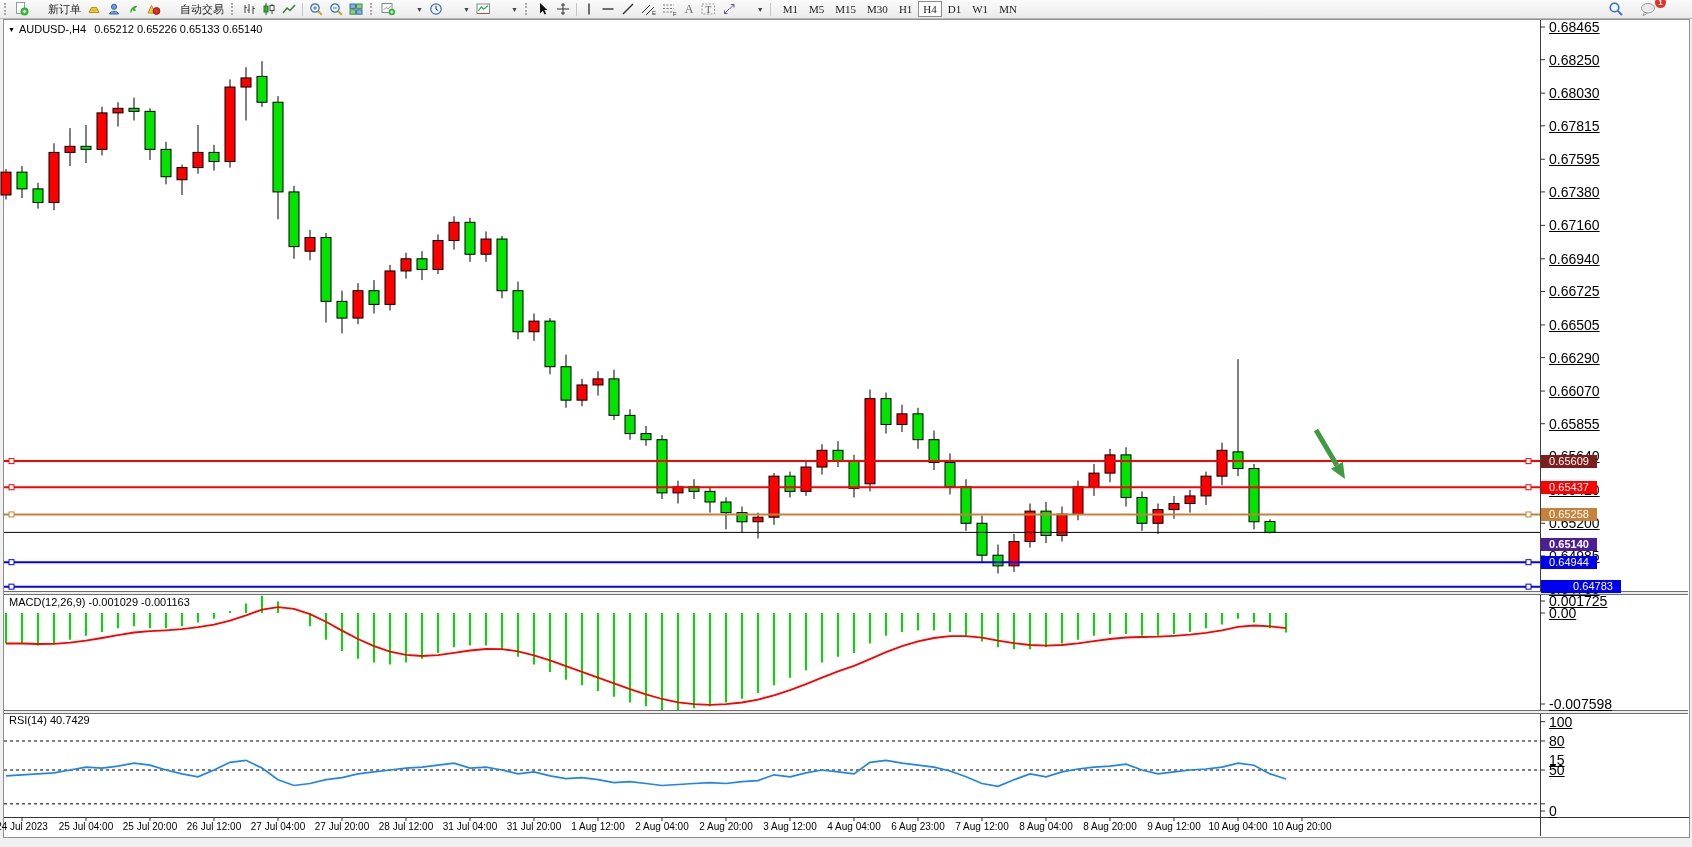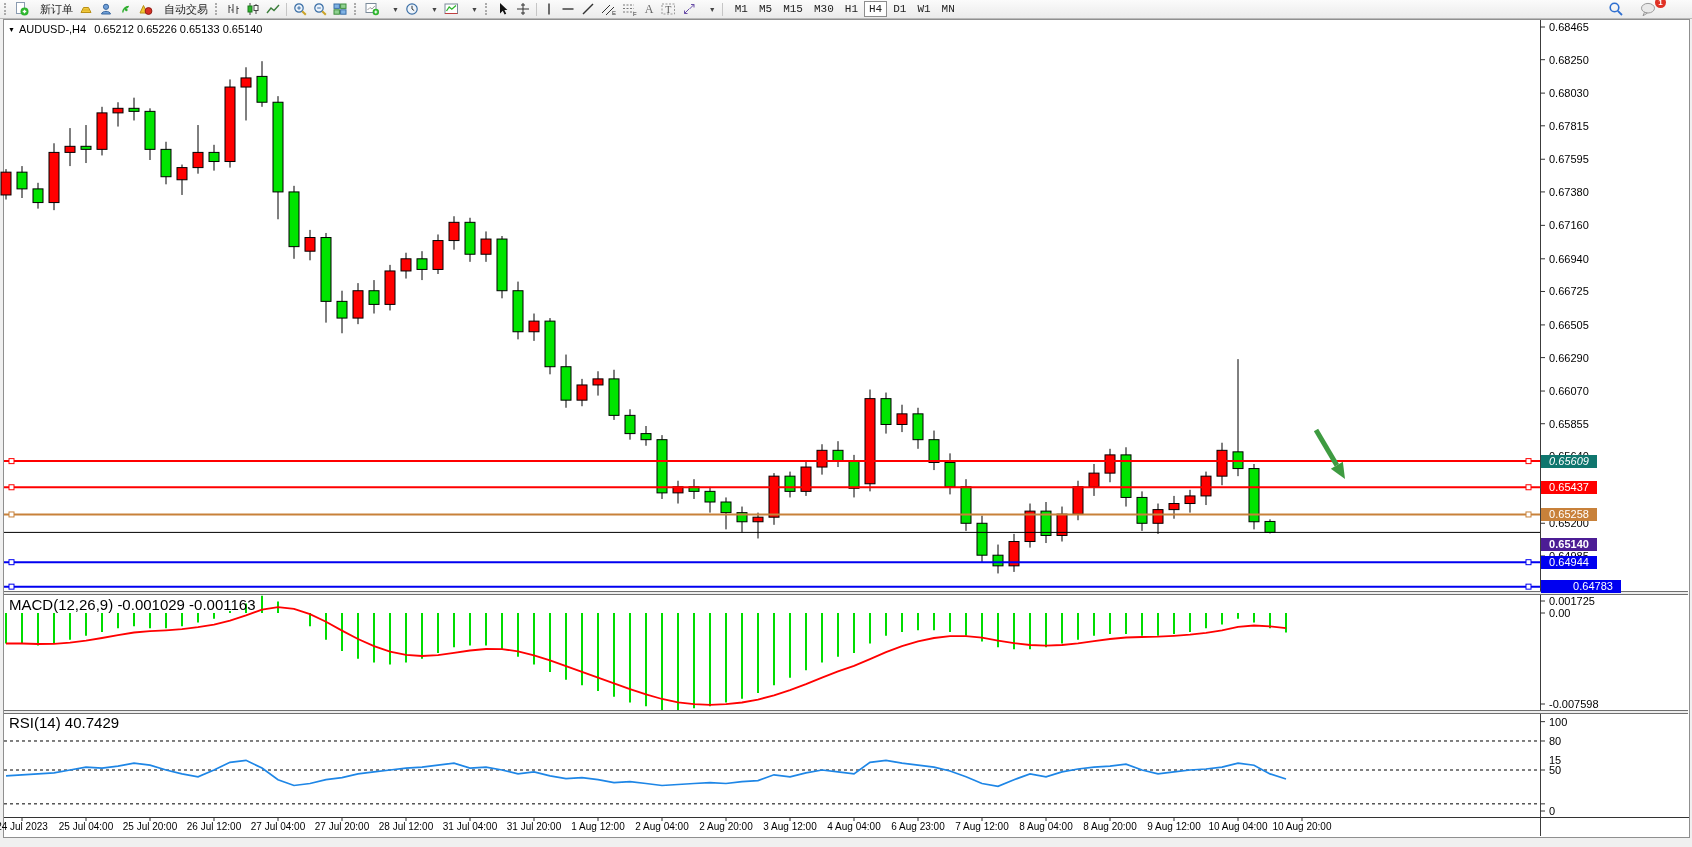--- a/index.html
+++ b/index.html
@@ -1,45 +1,45 @@
 <!DOCTYPE html>
 <html><head>
 <meta charset="utf-8">
 <style>
   html,body{margin:0;padding:0;background:#d8d8d8;}
   #app{position:relative;width:1692px;height:847px;background:#f0f0f0;overflow:hidden;
        font-family:"Liberation Sans",sans-serif;-webkit-font-smoothing:antialiased;}
   
   .toolbar{position:absolute;left:0;top:0;width:1692px;height:18px;display:flex;align-items:center;
            background:linear-gradient(#fbfbfb,#ebebeb);border-bottom:1px solid #b9b9b9;font-size:11px;color:#222;}
-  .tb-btn{height:16px;display:flex;align-items:center;gap:11px;padding:0 3px;background:none;border:0;
+  .tb-btn{height:16px;display:flex;align-items:center;gap:19px;padding:0 3px;background:none;border:0;
           font-family:"Liberation Sans",sans-serif;font-size:11px;color:#222;cursor:default;}
   .tb-sep{width:1px;height:13px;background:#c6c6c6;margin:0 3px;}
   .grip{width:3px;height:12px;border-left:2px dotted #ababab;margin:0 3px 0 4px;}
   .caret{font-size:7px;color:#444;margin-left:1px;}
   .tf-group{display:flex;align-items:center;gap:1px;margin-left:4px;}
   .tf-btn{min-width:20px;padding:1px 4px;text-align:right;font-size:11px;color:#222;background:none;
-          border:1px solid transparent;font-family:Liberation Mono, monospace;}
+          border:1px solid transparent;font-family:Liberation Serif, serif;}
   .tf-btn.active{background:#fff;border:1px solid #8d8d8d;}
   .tb-right{margin-left:auto;display:flex;align-items:center;gap:10px;margin-right:32px;}
   .badge{position:absolute;top:-4px;right:-6px;width:11px;height:11px;border-radius:50%;background:#e03226;
          color:#fff;font-size:8px;font-weight:bold;text-align:center;line-height:11px;}
   .bubble-wrap{position:relative;}
   
   .chartwin{position:absolute;left:3px;top:19px;width:1685px;height:817px;background:#fff;border:1px solid #8f8f8f;}
   #overlay{position:absolute;left:0;top:0;width:1692px;height:847px;pointer-events:none;z-index:3;}
   .axis-vline{position:absolute;left:1540px;top:20px;width:1px;height:816px;background:#3c3c3c;z-index:2;}
   .splitter{position:absolute;left:4px;width:1684px;height:2px;background:#ededed;
             border-top:1px solid #6f6f6f;border-bottom:1px solid #6f6f6f;z-index:4;}
   .timesep{position:absolute;left:4px;top:817px;width:1685px;height:1px;background:#333;z-index:4;}
   .chart-title{position:absolute;left:8px;top:23px;font-size:11px;color:#000;z-index:6;}
   .chart-title .tri{font-size:7px;vertical-align:1px;margin-right:4px;}
   .chart-title .ohlc{margin-left:8px;}
-  .pane-label{position:absolute;left:9px;font-size:15px;color:#000;z-index:6;}
-  .tick-label{position:absolute;left:1549px;height:12px;line-height:12px;font-size:11px;color:#000;z-index:5;white-space:nowrap;}
+  .pane-label{position:absolute;left:9px;font-size:11px;color:#000;z-index:6;}
+  .tick-label{position:absolute;left:1549px;height:12px;line-height:12px;font-size:14px;color:#000;z-index:5;white-space:nowrap;text-decoration:underline;}
   .price-tag{position:absolute;left:1541px;width:56px;height:13px;line-height:13px;text-align:center;
              font-size:11px;color:#fff;z-index:7;}
   .dlabel{position:absolute;top:821px;transform:translateX(-50%);font-size:10px;color:#000;white-space:nowrap;z-index:5;}
   .lyr{position:absolute;left:0;top:0;z-index:5;}
 </style>
 </head>
 <body>
 
 <div id="app">
 
@@ -614,21 +614,21 @@
       <div class="tick-label" style="left: 1549px; top: 595px;">0.001725</div>
       <div class="tick-label" style="left: 1549px; top: 607px;">0.00</div>
       <div class="tick-label" style="left: 1549px; top: 698px;">-0.007598</div>
       <div class="tick-label" style="left: 1549px; top: 715.65px;">100</div>
       <div class="tick-label" style="left: 1549px; top: 734.99px;">80</div>
       <div class="tick-label" style="left: 1549px; top: 764px;">50</div>
       <div class="tick-label" style="left: 1549px; top: 754px;">15</div>
       <div class="tick-label" style="left: 1549px; top: 805px;">0</div>
     </div>
   <div class="lyr" id="tags">
-      <div class="price-tag" style="left: 1541px; top: 455px; background: #0f766e; font-style: italic;">0.65609</div>
+      <div class="price-tag" style="left: 1541px; top: 455px; background: #7f1d1d;">0.65609</div>
       <div class="price-tag" style="left: 1541px; top: 481px; background: rgb(255, 0, 0);">0.65437</div>
       <div class="price-tag" style="left: 1541px; top: 508px; background: rgb(200, 129, 58);">0.65258</div>
       <div class="price-tag" style="left: 1541px; top: 538px; background: #4c1d95; font-weight: bold;">0.65140</div>
       <div class="price-tag" style="left: 1541px; top: 556px; background: rgb(0, 0, 240);">0.64944</div>
       <div class="price-tag" style="left: 1541px; top: 580px; background: rgb(0, 0, 240); padding-left: 24px;">0.64783</div>
     </div>
   <div class="lyr" id="dates">
       <div class="dlabel" style="left: 22px; top: 821px;">24 Jul 2023</div>
       <div class="dlabel" style="left: 86px; top: 821px;">25 Jul 04:00</div>
       <div class="dlabel" style="left: 150px; top: 821px;">25 Jul 20:00</div>

